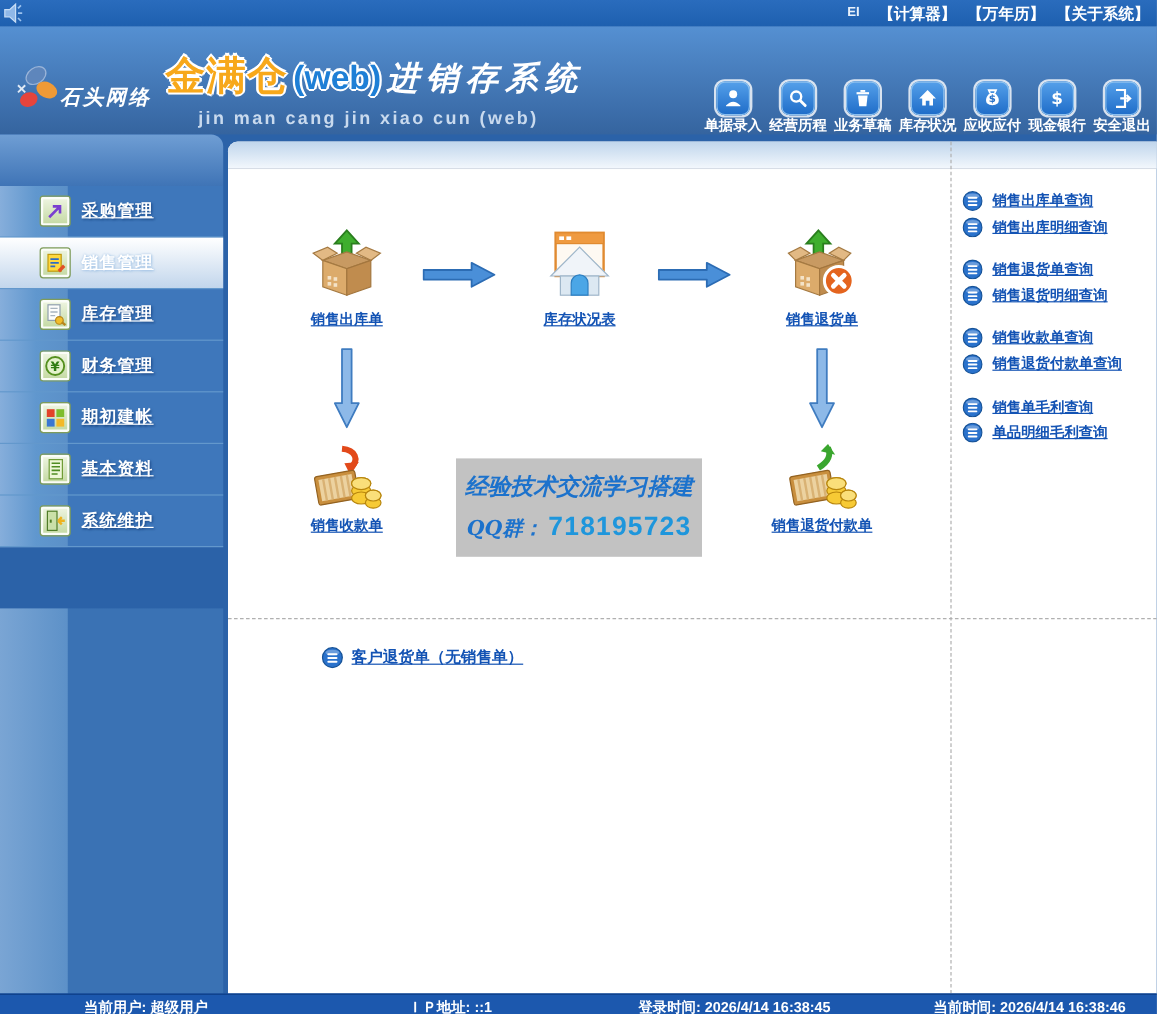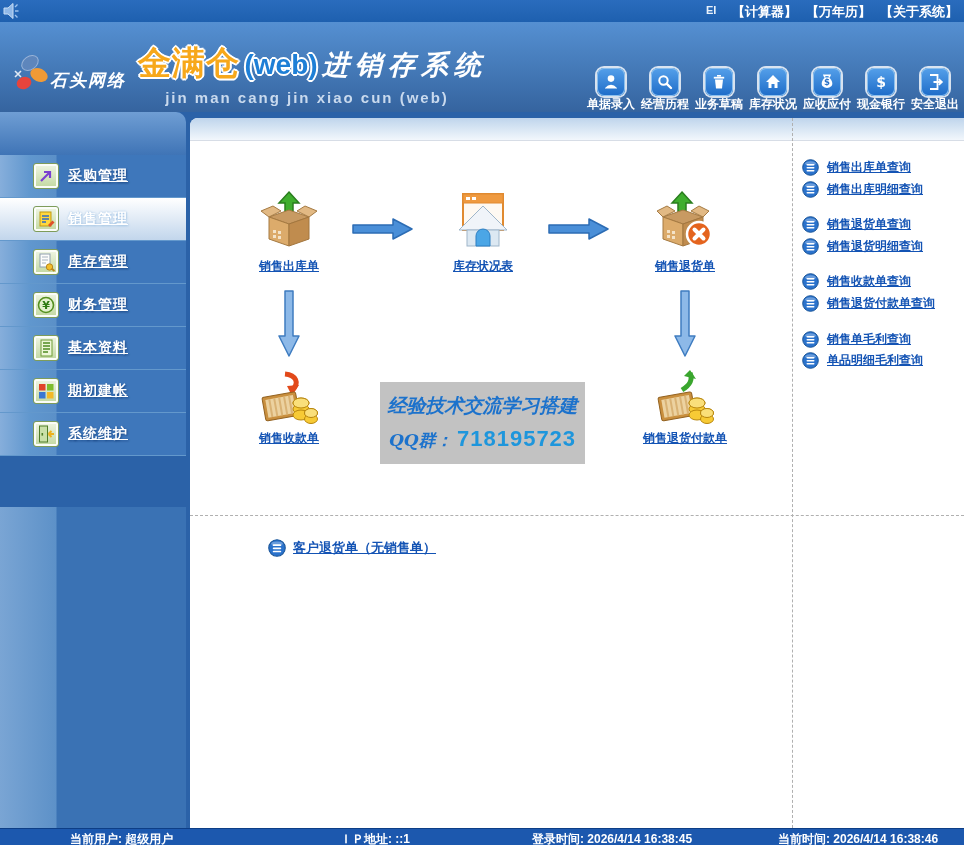--- a/index.html
+++ b/index.html
@@ -230,36 +230,36 @@
             <svg width="20" height="20" viewBox="0 0 20 20">
               <circle cx="10" cy="10" r="7.5" fill="#e4f2cc" stroke="#55901f" stroke-width="1.6"></circle>
               <text x="10" y="14" font-size="11" font-weight="bold" fill="#2f7c12" text-anchor="middle" font-family="DejaVu Sans">¥</text>
             </svg>
           </span>
         <a class="menu-label">财务管理</a>
       </div>
       <div class="menu-item">
         <span class="menu-ico xp-box">
             <svg width="20" height="20" viewBox="0 0 20 20">
-              <rect x="5" y="2" width="11" height="16" fill="#eef7d8" stroke="#6f9c36"></rect>
-              <path d="M7 5 H14 M7 8 H14 M7 11 H14 M7 14 H12" stroke="#4f8c22" stroke-width="1.3"></path>
-            </svg>
-          </span>
-        <a class="menu-label">基本资料</a>
-      </div>
-      <div class="menu-item">
-        <span class="menu-ico xp-box">
-            <svg width="20" height="20" viewBox="0 0 20 20">
               <rect x="3" y="3" width="6.5" height="6.5" fill="#e24329"></rect>
               <rect x="11" y="3" width="6.5" height="6.5" fill="#7ebd2d"></rect>
               <rect x="3" y="11" width="6.5" height="6.5" fill="#3a77d2"></rect>
               <rect x="11" y="11" width="6.5" height="6.5" fill="#f3b928"></rect>
             </svg>
           </span>
         <a class="menu-label">期初建帐</a>
+      </div>
+      <div class="menu-item">
+        <span class="menu-ico xp-box">
+            <svg width="20" height="20" viewBox="0 0 20 20">
+              <rect x="5" y="2" width="11" height="16" fill="#eef7d8" stroke="#6f9c36"></rect>
+              <path d="M7 5 H14 M7 8 H14 M7 11 H14 M7 14 H12" stroke="#4f8c22" stroke-width="1.3"></path>
+            </svg>
+          </span>
+        <a class="menu-label">基本资料</a>
       </div>
       <div class="menu-item">
         <span class="menu-ico xp-box">
             <svg width="20" height="20" viewBox="0 0 20 20">
               <rect x="3.5" y="2" width="8" height="16" fill="#cae0a8" stroke="#4f7c28"></rect>
               <rect x="5.5" y="9" width="1.6" height="2.6" fill="#4f7c28"></rect>
               <path d="M18 10 H12.5 M12.5 10 l3 -3 M12.5 10 l3 3" stroke="#eeb21e" stroke-width="2" fill="none"></path>
             </svg>
           </span>
         <a class="menu-label">系统维护</a>

